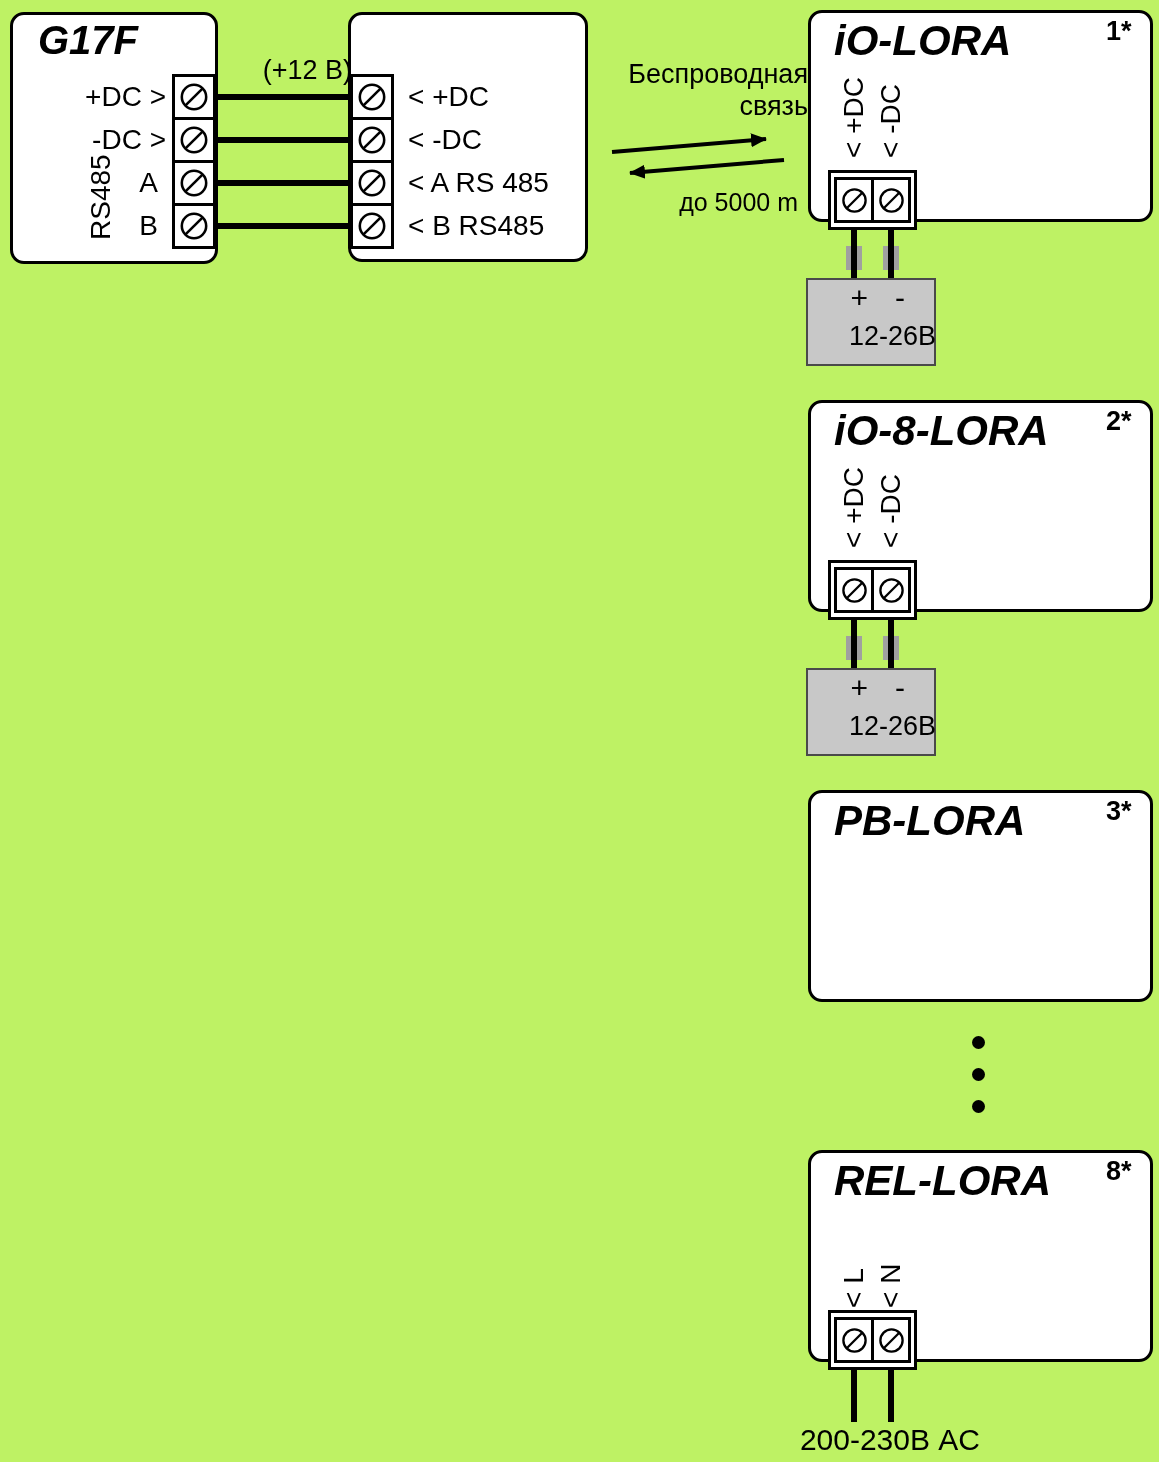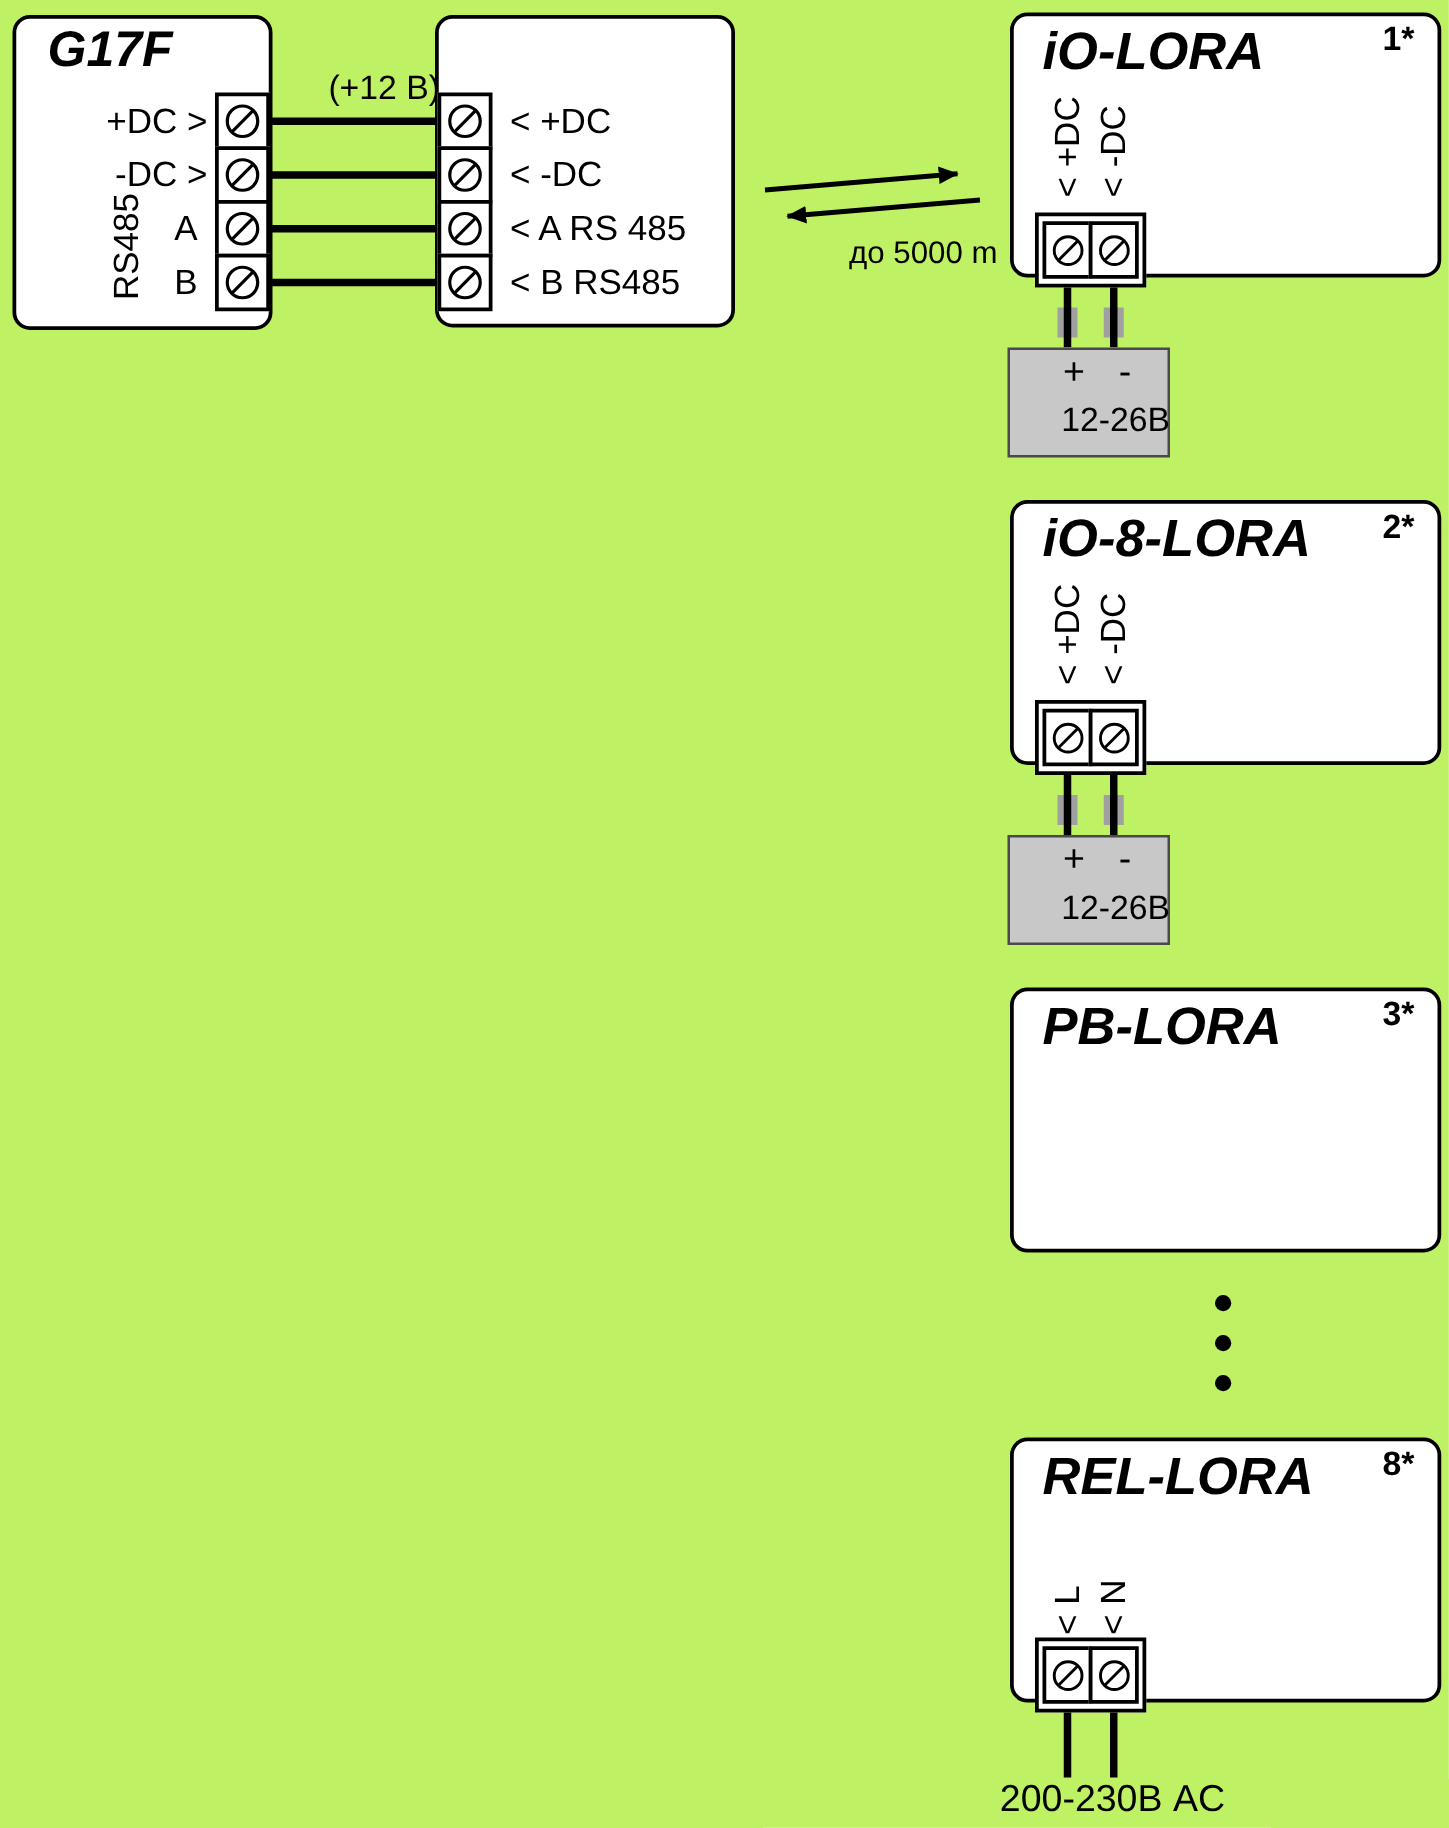--- a/index.html
+++ b/index.html
@@ -101,20 +101,22 @@
           <line x1="6.2" y1="17.8" x2="17.8" y2="6.2" stroke="#000" stroke-width="1.8"></line>
         </svg>
       </div>
   </div>
 
   <div class="lbl" style="left:408px;top:81px;">&lt; +DC</div>
   <div class="lbl" style="left:408px;top:124px;">&lt; -DC</div>
   <div class="lbl" style="left:408px;top:167px;">&lt; A RS 485</div>
   <div class="lbl" style="left:408px;top:210px;">&lt; B RS485</div>
 
+  <div class="lbl center" style="left:594px;top:58px;width:214px;font-size:27px;">Беспроводная</div>
+  <div class="lbl center" style="left:594px;top:90px;width:214px;font-size:27px;">связь</div>
 
   <svg class="arrows" width="180" height="52" viewBox="0 0 180 52" style="left:608px;top:130px;">
     <defs>
       <marker id="ah" markerWidth="20" markerHeight="16" refX="15" refY="8" orient="auto" markerUnits="userSpaceOnUse">
         <path d="M0,1 L16,8 L0,15 Z" fill="#000"></path>
       </marker>
     </defs>
     <line x1="4" y1="22" x2="158" y2="9" stroke="#000" stroke-width="4" marker-end="url(#ah)"></line>
     <line x1="176" y1="30" x2="22" y2="43" stroke="#000" stroke-width="4" marker-end="url(#ah)"></line>
   </svg>

